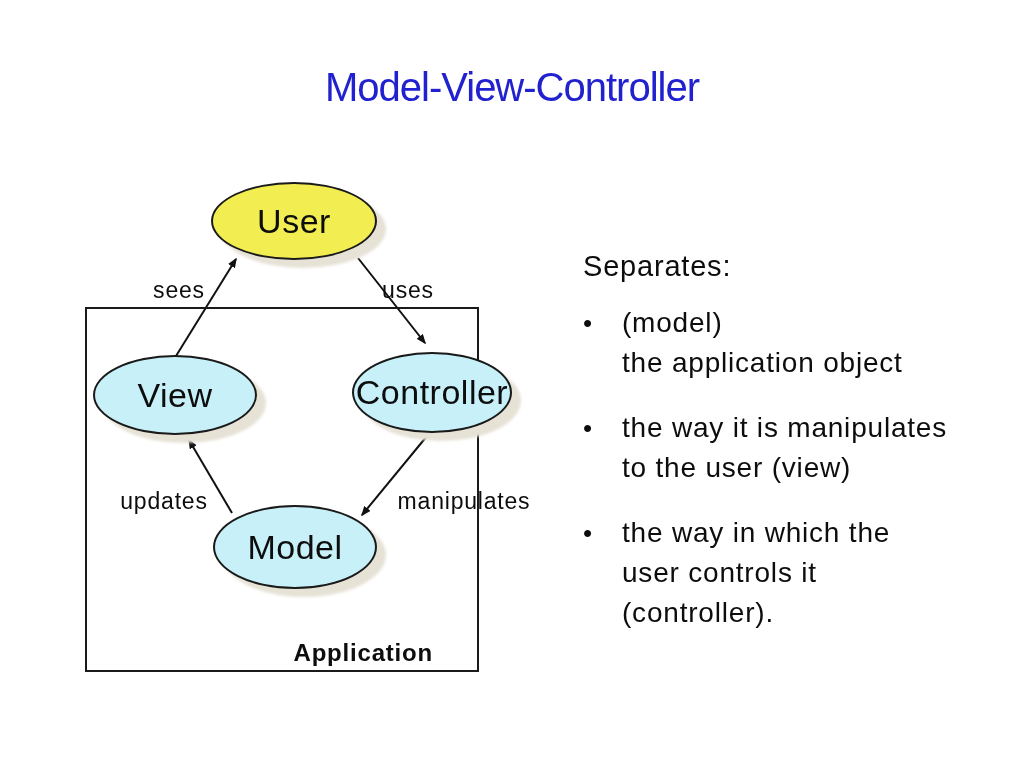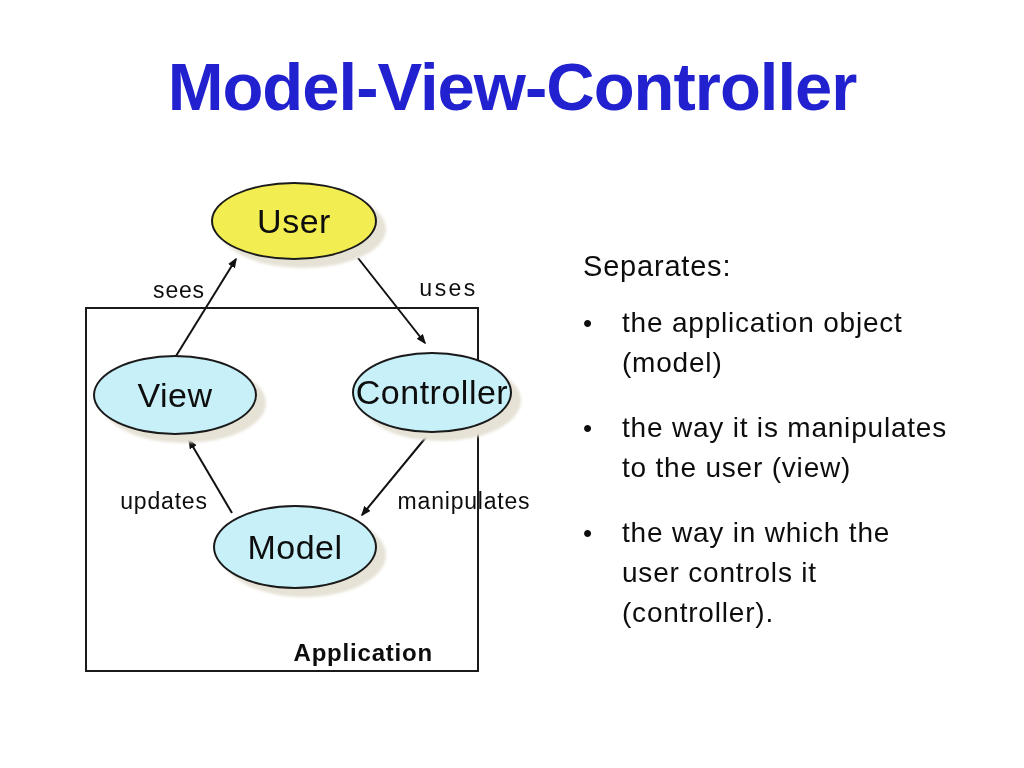--- a/index.html
+++ b/index.html
@@ -13,23 +13,23 @@
     overflow: hidden;
     font-family: "Liberation Sans", "DejaVu Sans", sans-serif;
     color: var(--color-text, #000);
   }
   .title {
     position: absolute;
     top: 52px;
     left: 0;
     width: 100%;
     text-align: center;
-    font-size: 67px;
+    font-size: 40px;
     line-height: 70px;
-    font-weight: bold;
+    font-weight: normal;
     letter-spacing: -1px;
     color: var(--color-title, #2121d0);
   }
   .arrows {
     position: absolute;
     left: 0; top: 0;
     width: 1024px; height: 768px;
     pointer-events: none;
   }
   .app-box {
@@ -63,21 +63,21 @@
   .node-model      { left: 213px; top: 505px; width: 164px; height: 84px; background: var(--color-component_fill, #c8f0f8); }
   .edge-label {
     position: absolute;
     transform: translateX(-50%);
     font-size: 23px;
     line-height: 1;
     letter-spacing: 0.8px;
     white-space: nowrap;
   }
   .edge-sees        { left: 179px; top: 279px; }
-  .edge-uses        { left: 448px; top: 279px; font-family: Liberation Mono, monospace; }
+  .edge-uses        { left: 408px; top: 279px; }
   .edge-updates     { left: 164px; top: 490px; }
   .edge-manipulates { left: 464px; top: 490px; text-align: center; }
   .panel {
     position: absolute;
     left: 583px; top: 246px;
     width: 420px;
   }
   .panel-heading {
     font-size: 29px;
     line-height: 40px;
@@ -141,22 +141,22 @@
   <div class="edge-label edge-uses">uses</div>
   <div class="edge-label edge-updates">updates</div>
   <div class="edge-label edge-manipulates">manipulates</div>
 
   <div class="panel">
     <div class="panel-heading">Separates:</div>
     <ul>
       <li>
         <span class="bullet-dot">•</span>
         <span class="bullet-lines">
+          <span>(model)</span>
           <span>the application object</span>
-          <span>(model)</span>
         </span>
       </li>
       <li>
         <span class="bullet-dot">•</span>
         <span class="bullet-lines">
           <span>the way it is manipulates</span>
           <span>to the user (view)</span>
         </span>
       </li>
       <li>

